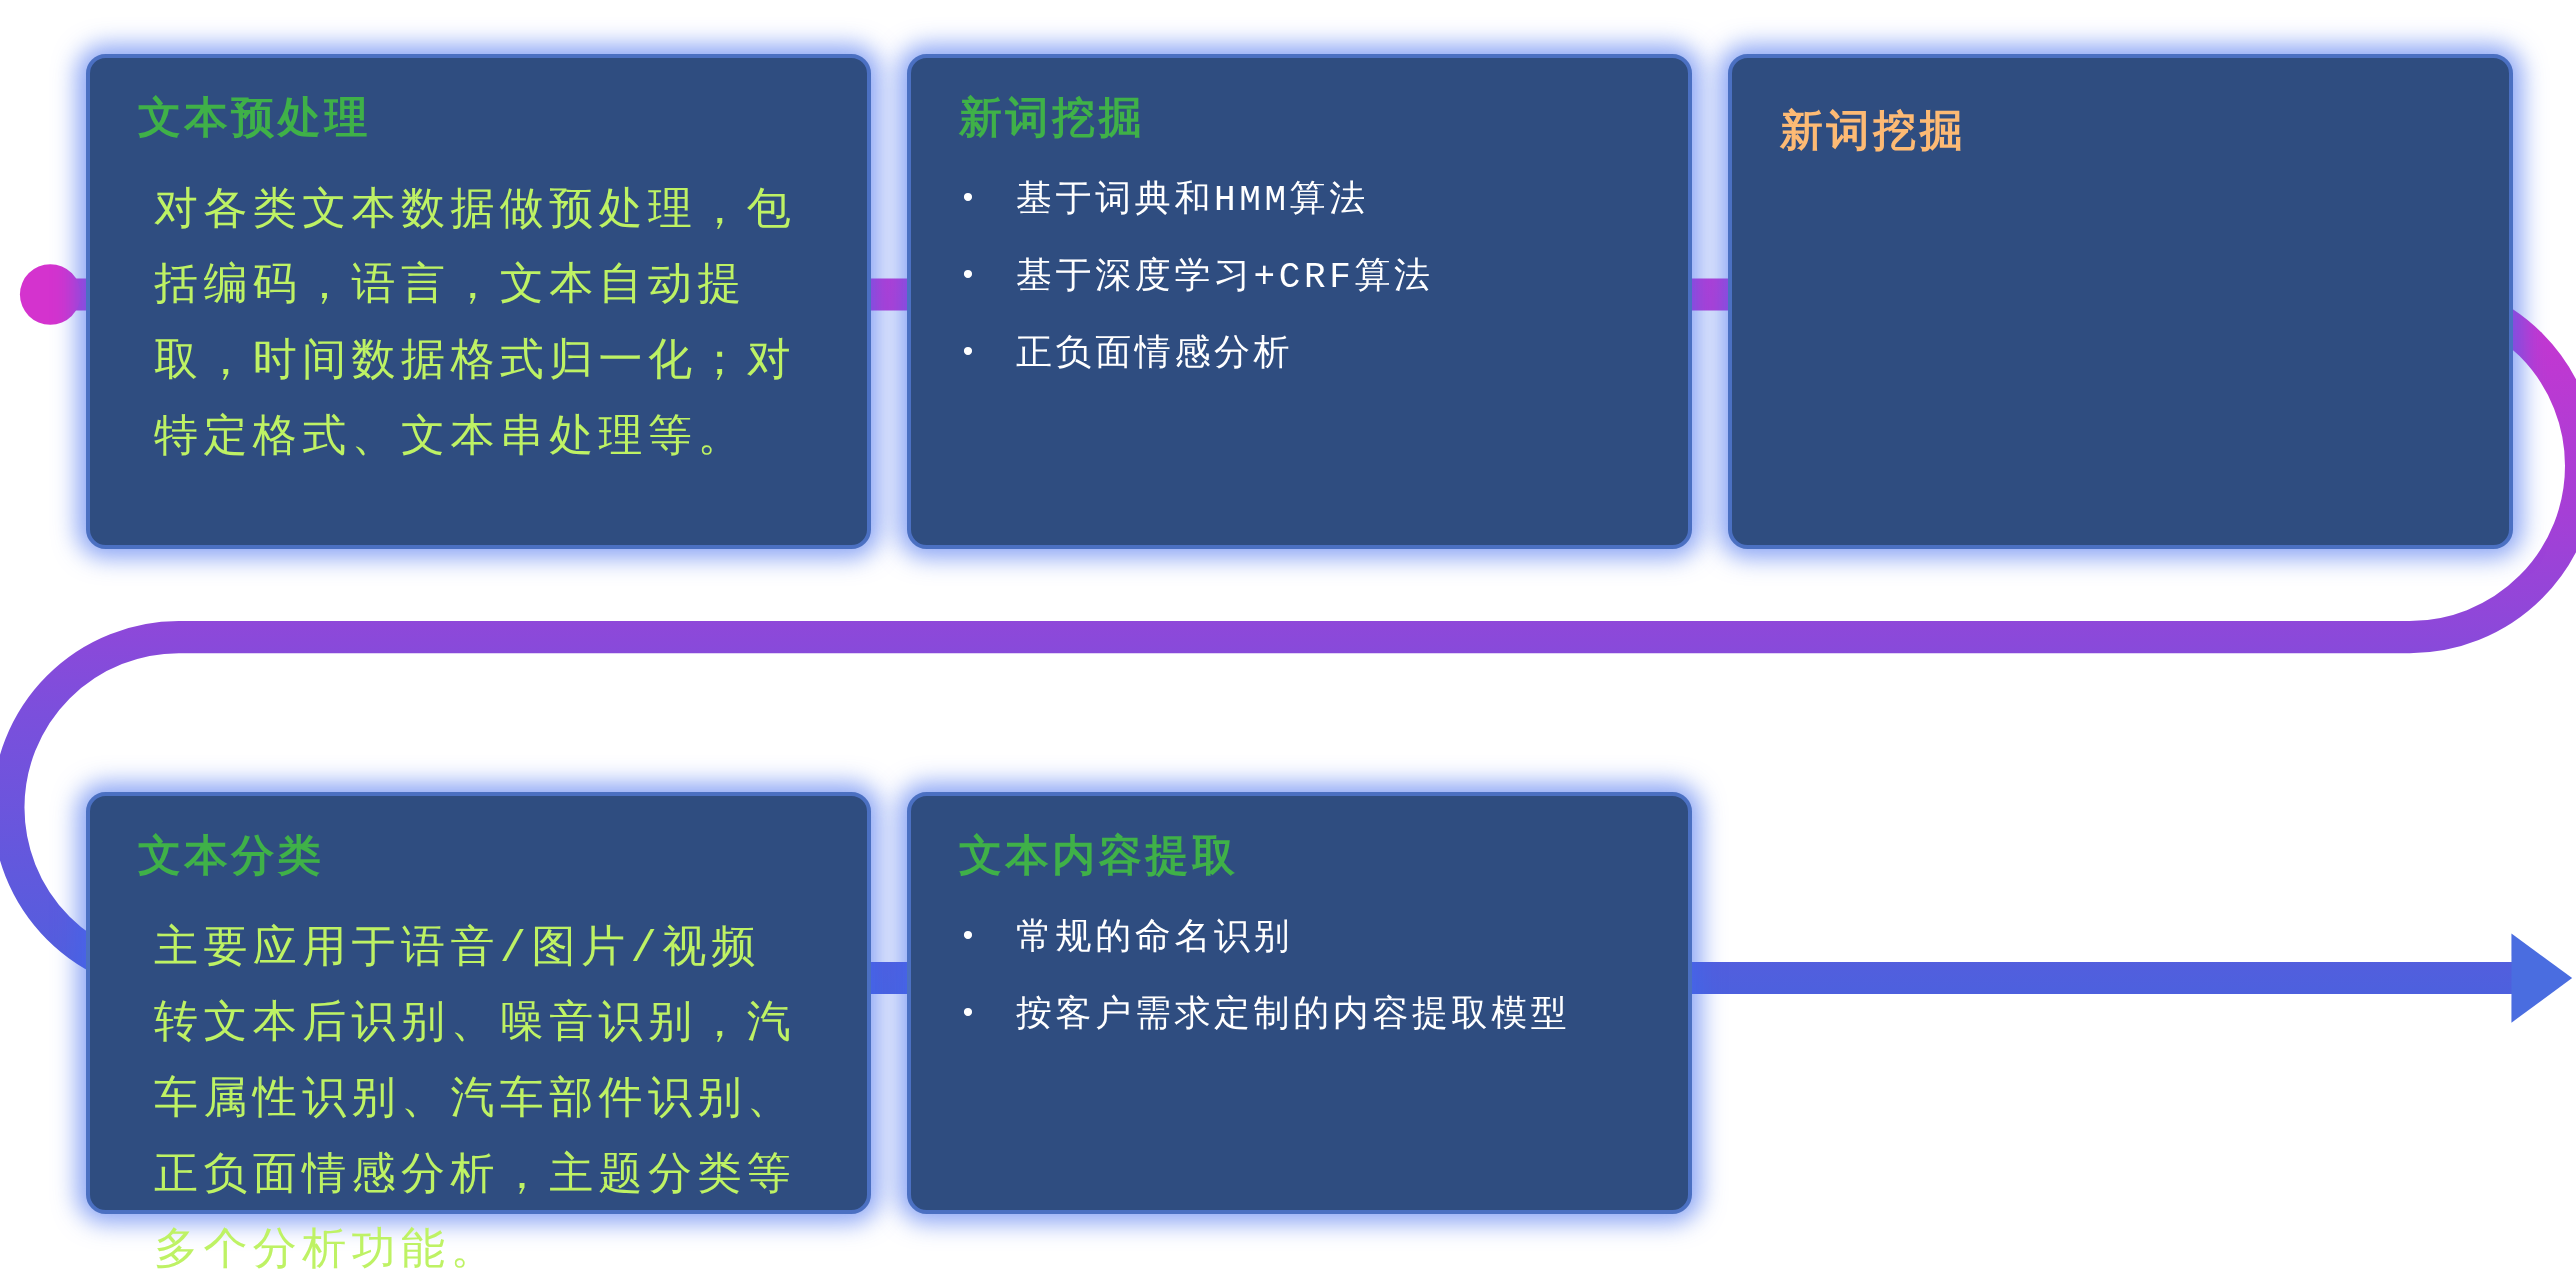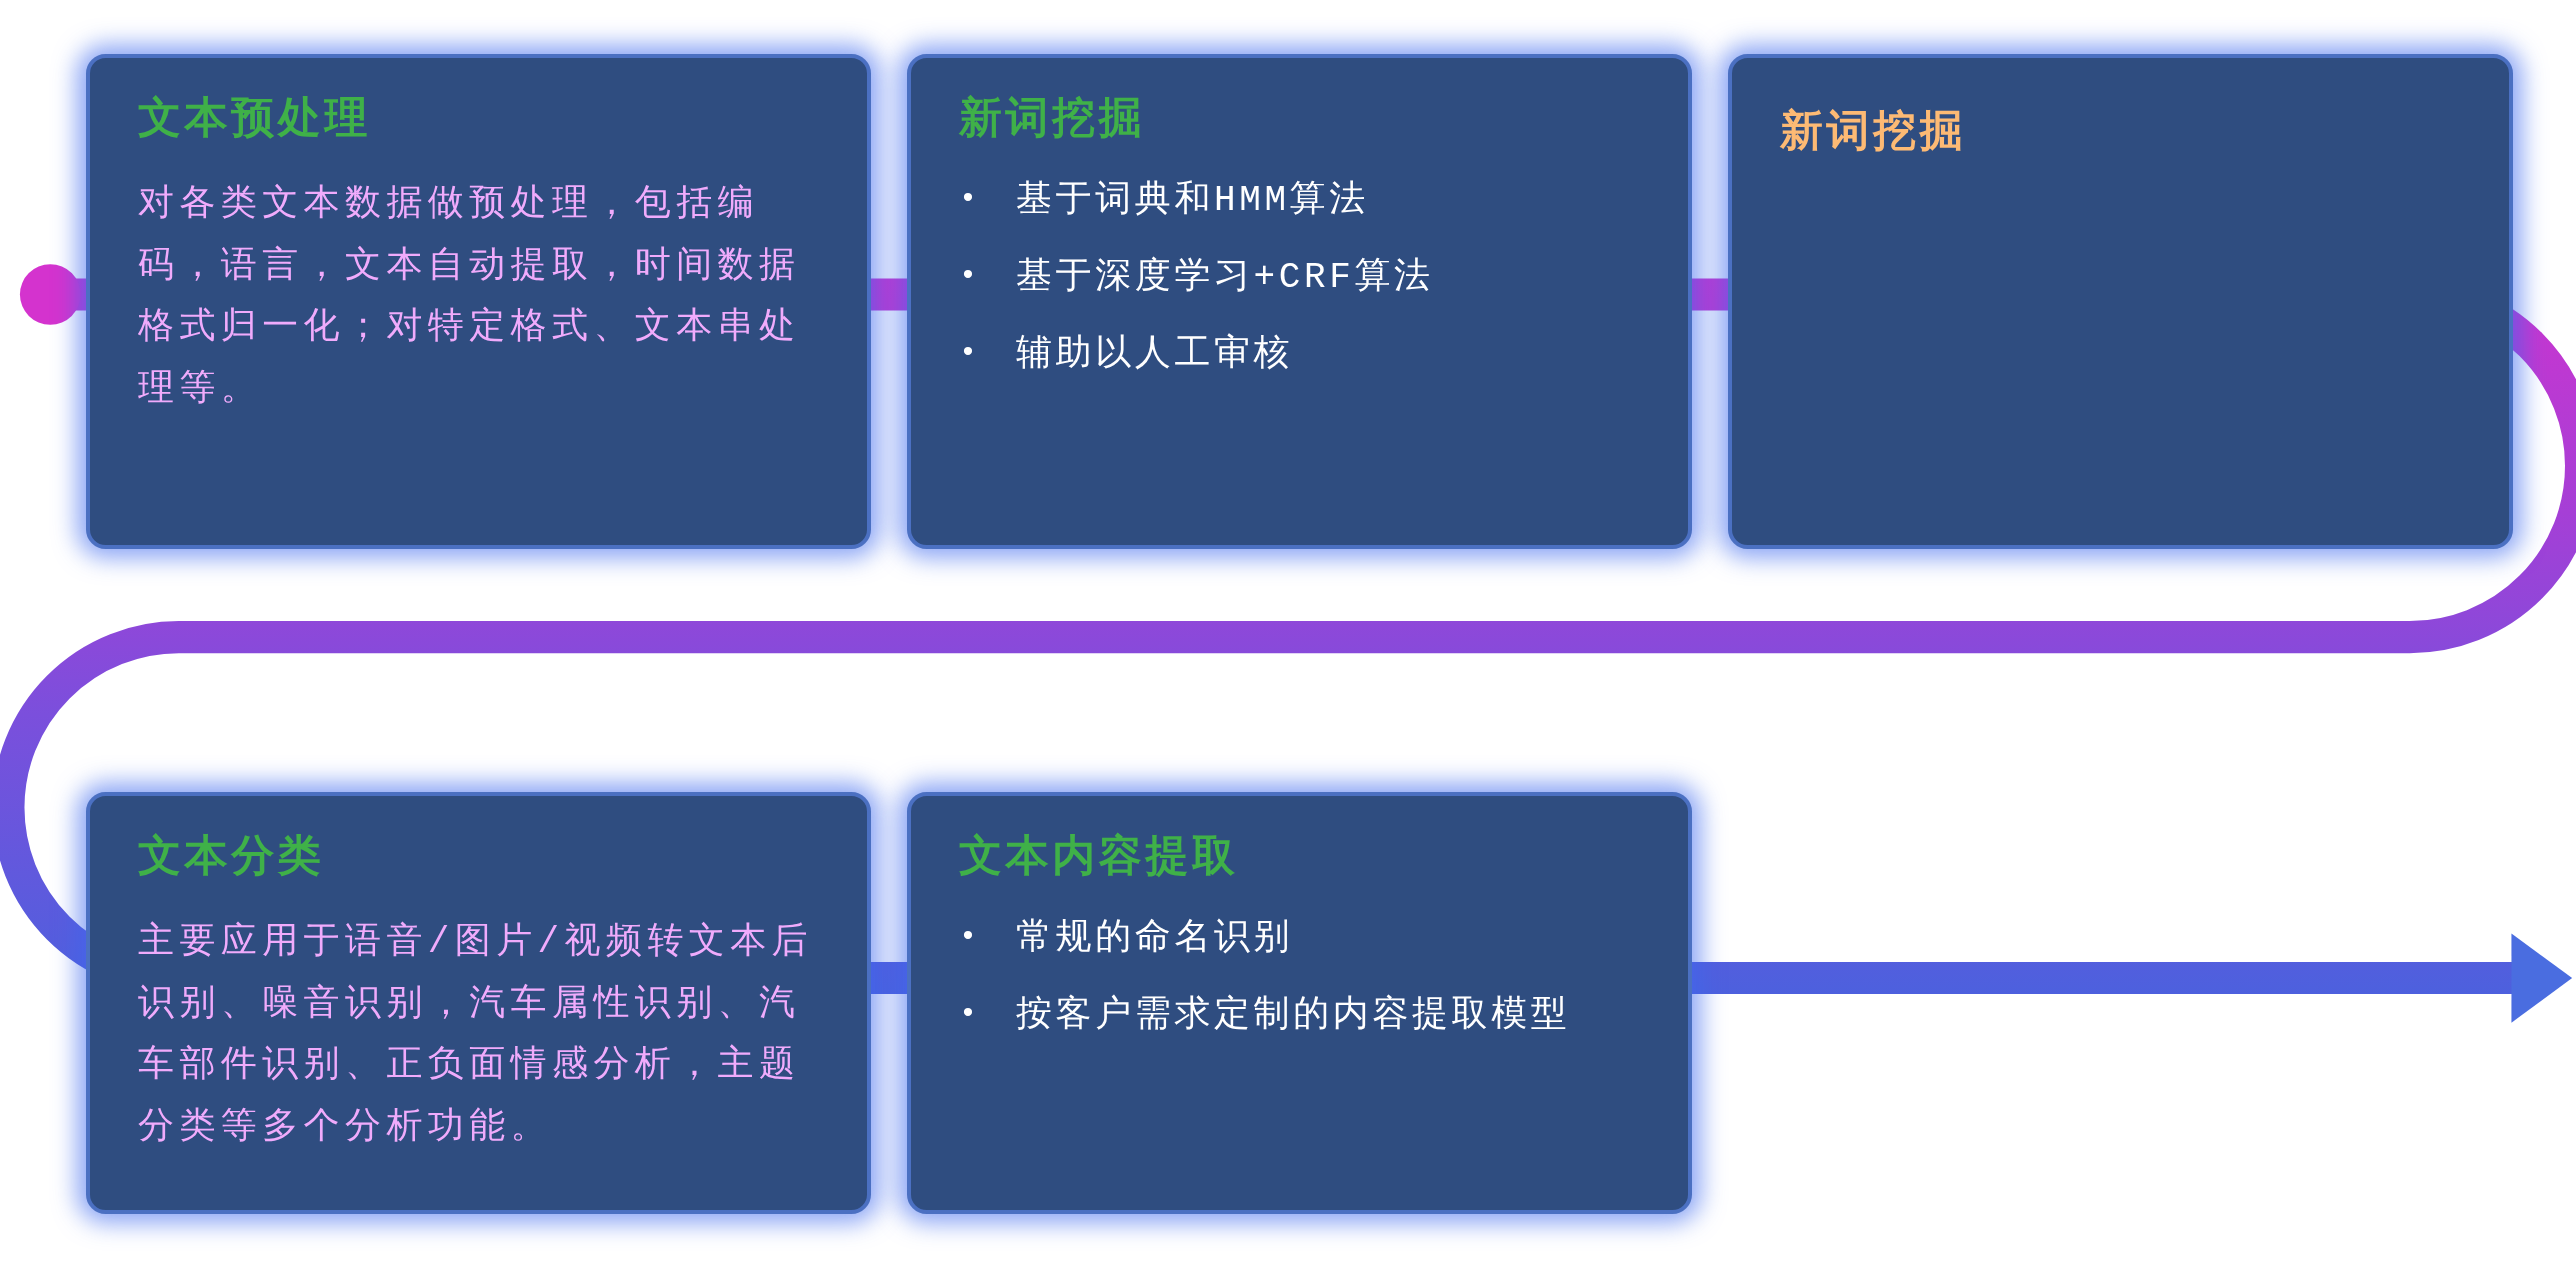--- a/index.html
+++ b/index.html
@@ -40,23 +40,23 @@
   .col-2 { left: 907px; }
   .col-3 { left: 1728px; }
   .card-title {
     margin: 0 0 27px 0;
     font-size: 43px;
     font-weight: bold;
     letter-spacing: 3.6px;
     line-height: 1.2;
   }
   .card-body {
-    margin: 0;
-    color: #f0abfc;
-    font-size: 36px;
+    margin: 16px;
+    color: #bef264;
+    font-size: 44px;
     line-height: 1.72;
     letter-spacing: 5.4px;
   }
   .bullet-list { margin-top: 5.4px; }
   .bullet-item {
     display: flex;
     align-items: flex-start;
     color: #ffffff;
     font-size: 36px;
     line-height: 1.5;
@@ -102,21 +102,21 @@
         <div class="bullet-item">
           <span class="bullet-dot">•</span>
           <span class="bullet-text">基于词典和HMM算法</span>
         </div>
         <div class="bullet-item">
           <span class="bullet-dot">•</span>
           <span class="bullet-text">基于深度学习+CRF算法</span>
         </div>
         <div class="bullet-item">
           <span class="bullet-dot">•</span>
-          <span class="bullet-text">辅助以人工审核</span>
+          <span class="bullet-text">正负面情感分析</span>
         </div>
       </div>
   </div>
 
   <div class="card row-1 col-3">
     <h2 class="card-title" style="color: #fdba74; margin-top: 13px;">新词挖掘</h2>
   </div>
 
   <div class="card row-2 col-1">
     <h2 class="card-title" style="color: rgb(63, 177, 72);">文本分类</h2>

